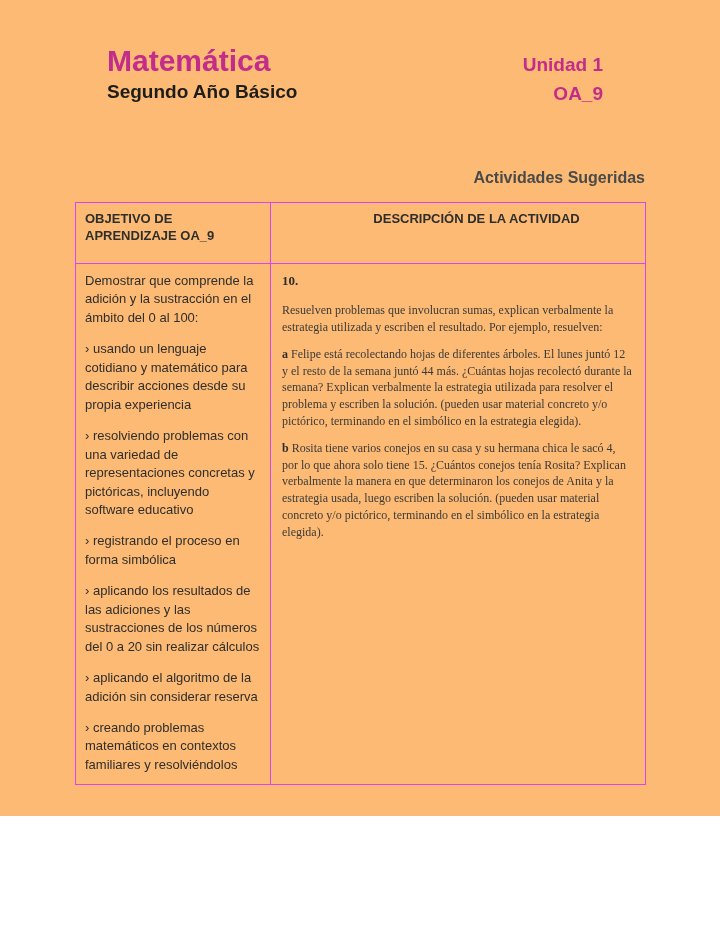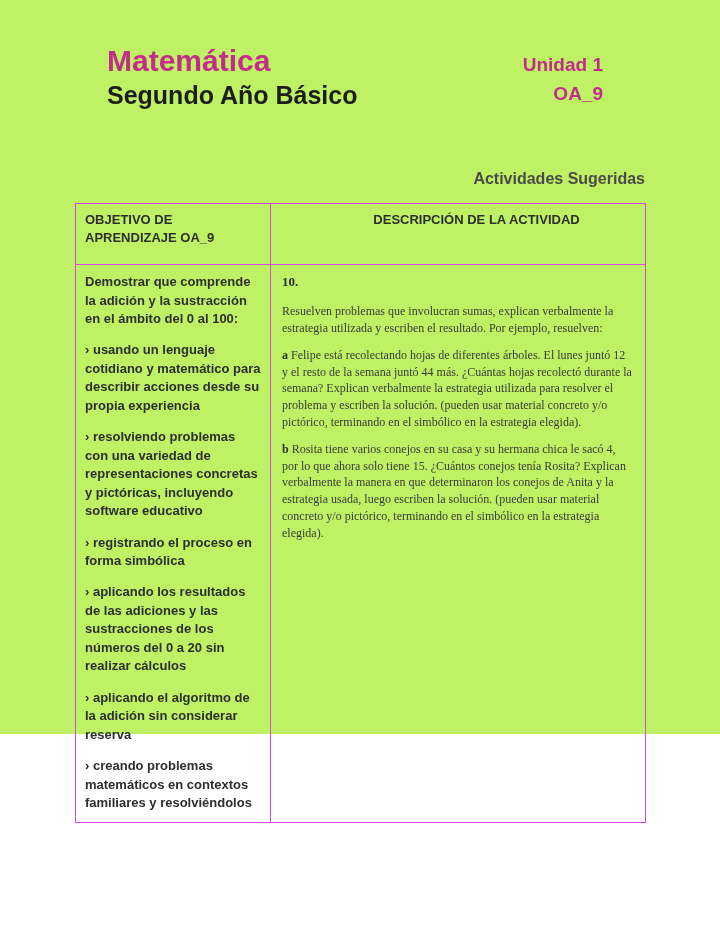--- a/index.html
+++ b/index.html
@@ -6,40 +6,40 @@
   html, body { background: #ffffff; }
   body {
     width: 720px;
     height: 932px;
     font-family: "Liberation Sans", sans-serif;
     color: #3a3a3a;
     overflow: hidden;
   }
   .page {
     width: 720px;
-    height: 734px;
+    height: 816px;
     padding: 44px 75px 0 75px;
-    background: #bef264;
+    background: #fdba74;
   }
   .doc-header {
     display: flex;
     justify-content: space-between;
     align-items: flex-start;
     padding-left: 32px;
     padding-right: 42px;
   }
   .subject-title {
     color: #c32c8a;
     font-size: 30px;
     font-weight: bold;
     line-height: 1.1;
   }
   .grade-subtitle {
     color: #1d1d1b;
-    font-size: 25px;
+    font-size: 19px;
     font-weight: bold;
     margin-top: 4px;
   }
   .header-right {
     text-align: right;
     padding-top: 6px;
   }
   .unit-label, .oa-label {
     color: #c32c8a;
     font-size: 19px;
@@ -73,21 +73,21 @@
     padding: 7px 9px 18px 9px;
     line-height: 1.35;
   }
   th.col-description { text-align: center; padding-left: 46px; }
   .objective-cell {
     padding: 8px 9px 10px 9px;
     min-height: 580px;
   }
   .objective-cell p {
     font-size: 13px;
-    font-weight: bold;
+    font-weight: normal;
     color: #2e2e2c;
     line-height: 1.42;
     margin-bottom: 13px;
   }
   .objective-cell p:last-child { margin-bottom: 0; }
   .description-cell {
     padding: 8px 11px 10px 11px;
     font-family: Liberation Serif, serif;
   }
   .description-cell p {

